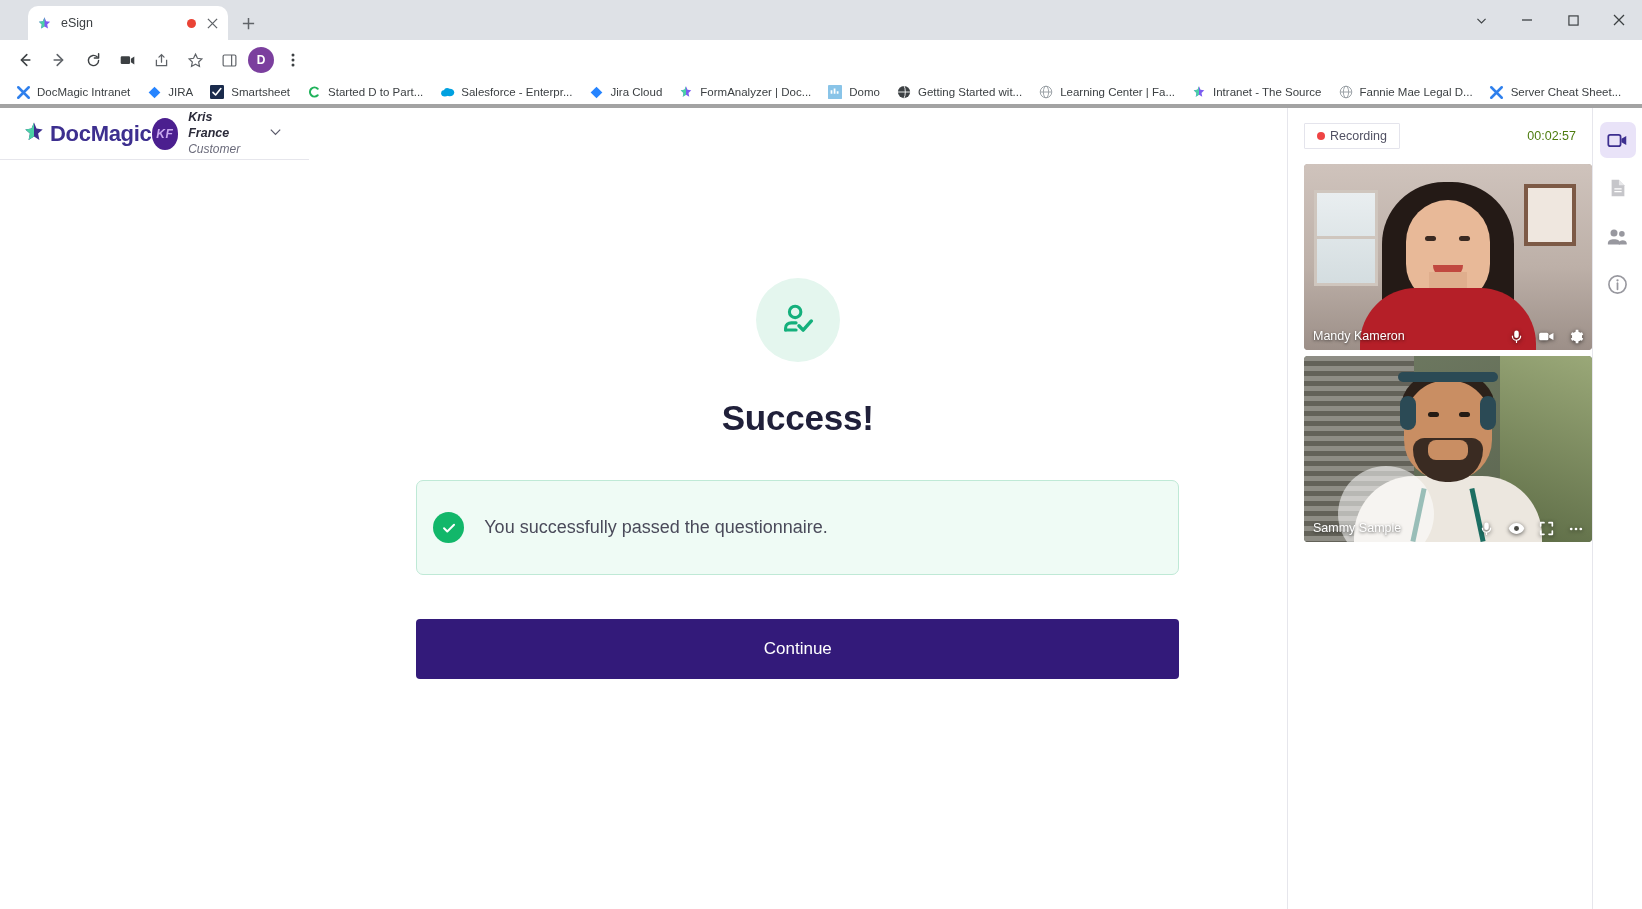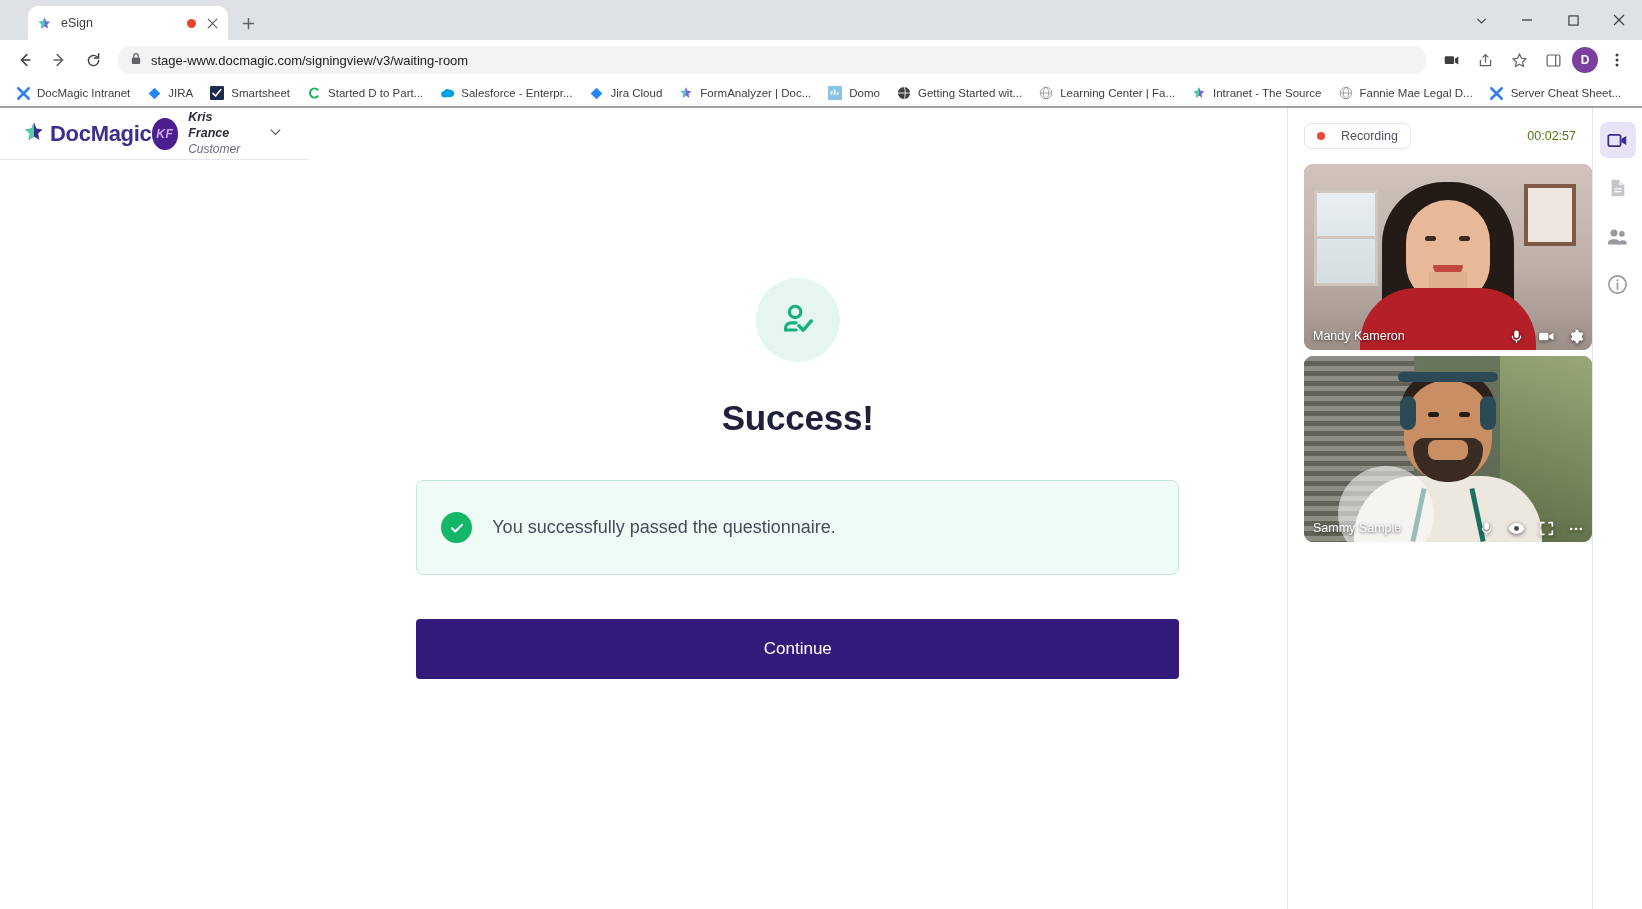--- a/index.html
+++ b/index.html
@@ -29,21 +29,21 @@
   .toolbar { height:40px; background:#fff; display:flex; align-items:center; padding:0 10px; gap:4px; }
   .tb-icon { width:30px; height:30px; display:flex; align-items:center; justify-content:center; color:#5f6368; border-radius:50%; flex:0 0 30px; }
   .omnibox {
     flex:1; height:28px; background:#f1f3f4; border-radius:14px;
     display:flex; align-items:center; padding:0 12px; gap:9px; margin:0 6px;
   }
   .omni-url { font-size:13px; color:#202124; white-space:nowrap; }
   .avatar-chip { width:26px; height:26px; border-radius:50%; background:#7b3f9e; color:#fff;
     display:flex; align-items:center; justify-content:center; font-size:12px; font-weight:bold; }
 
-  .bookmarks { height:28px; background:#fff; display:flex; align-items:center; padding:0 8px; gap:2px; border-bottom:2px solid #a3a3a3; }
+  .bookmarks { height:28px; background:#fff; display:flex; align-items:center; padding:0 8px; gap:2px; border-bottom:4px solid #a3a3a3; }
   .bm { display:flex; align-items:center; gap:6px; padding:3px 7px; border-radius:4px; white-space:nowrap; }
   .bm-label { font-size:11.5px; color:#3c4043; }
   .bm-ico { width:16px; height:16px; flex:0 0 16px; display:flex; align-items:center; justify-content:center; }
 
   
   .page { flex:1; background:#fff; display:flex; flex-direction:row; overflow:hidden; }
 
   .app-header {
     height:52px; background:#fff; border-bottom:1px solid #e6e6ec;
     display:flex; align-items:center; justify-content:space-between; padding:0 22px; flex:0 0 52px;
@@ -60,41 +60,41 @@
 
   .body-row { flex:1; display:flex; min-height:0; }
 
   
   .stage { flex:1; display:flex; flex-direction:column; align-items:center; padding-top:170px; background:#fff; }
   .succ-circle { width:84px; height:84px; border-radius:50%; background:#e4f6ee; display:flex; align-items:center; justify-content:center; }
   .succ-title { font-size:35px; font-weight:bold; color:#20203a; margin-top:36px; letter-spacing:-0.2px; }
   .alert {
     width:763px; margin-top:42px; min-height:95px; background:#effbf5;
     border:1px solid #bfe9d6; border-radius:7px;
-    display:flex; align-items:center; gap:20px; padding:0 24px;
+    display:flex; align-items:center; gap:20px; padding:0 16px;
   }
   .alert-ico { width:31px; height:31px; border-radius:50%; background:#12b76a; display:flex; align-items:center; justify-content:center; flex:0 0 31px; }
   .alert-text { font-size:18px; color:#4a4a5a; }
   .cta {
     width:763px; height:60px; margin-top:44px; background:#331a7a; color:#fff;
     border:none; border-radius:4px; font-size:17px; font-family:"Liberation Sans", sans-serif;
     display:flex; align-items:center; justify-content:center;
   }
 
   
   .video-panel { width:305px; flex:0 0 305px; background:#fff; border-left:1px solid #e6e6ec;
     display:flex; flex-direction:column; padding:14px 16px 0 16px; }
   .vp-top { display:flex; align-items:center; justify-content:space-between; height:28px; margin-bottom:14px; }
-  .rec-pill { display:flex; align-items:center; gap:16px; border:1px solid #e4e4ec; border-radius:7px;
+  .rec-pill { display:flex; align-items:center; gap:5px; border:1px solid #e4e4ec; border-radius:1px;
     padding:5px 12px; background:#fff; }
   .rec-dot { width:8px; height:8px; border-radius:50%; background:#ef4444; }
   .rec-label { font-size:12.5px; color:#515163; }
   .timer { font-size:12.5px; color:#4d7c0f; }
 
-  .tile { width:288px; height:186px; border-radius:9px; position:relative; overflow:hidden; margin-bottom:6px; }
+  .tile { width:288px; height:186px; border-radius:4px; position:relative; overflow:hidden; margin-bottom:6px; }
   .tile-name { position:absolute; left:9px; bottom:7px; color:#fff; font-size:12.5px;
     text-shadow:0 1px 3px rgba(0,0,0,.65); }
   .tile-ctrls { position:absolute; right:8px; bottom:5px; display:flex; align-items:center; gap:14px; }
   .tile-ctrls span { display:flex; align-items:center; justify-content:center; color:#fff;
     filter: drop-shadow(0 1px 2px rgba(0,0,0,.6)); }
 
   
   .t1 { background:linear-gradient(160deg,#b9aca6 0%,#a89b95 40%,#8d817c 100%); }
   .t1 .wall { position:absolute; inset:0; background:
       linear-gradient(180deg,#cfc3bc 0%,#bdb0a8 55%,#9c8f88 100%); }
@@ -213,29 +213,20 @@
           <path d="M8 4l6 6-6 6" stroke="#5f6368" stroke-width="1.7" fill="none" stroke-linecap="round"></path>
           <path d="M14 10H4" stroke="#5f6368" stroke-width="1.7"></path>
         </svg>
     </span>
     <span class="tb-icon">
       <svg width="17" height="17" viewBox="0 0 20 20">
           <path d="M16 10a6 6 0 1 1-1.8-4.3" stroke="#3c4043" stroke-width="1.7" fill="none" stroke-linecap="round"></path>
           <path d="M16 2v5h-5" stroke="#3c4043" stroke-width="1.7" fill="none" stroke-linecap="round" stroke-linejoin="round"></path>
         </svg>
     </span>
-    <div class="omnibox">
-      <span>
-        <svg width="12" height="13" viewBox="0 0 12 14">
-            <rect x="1.5" y="6" width="9" height="7" rx="1.2" fill="#5f6368"></rect>
-            <path d="M3.6 6V4.2a2.4 2.4 0 0 1 4.8 0V6" stroke="#5f6368" stroke-width="1.3" fill="none"></path>
-          </svg>
-      </span>
-      <span class="omni-url">stage-www.docmagic.com/signingview/v3/waiting-room</span>
-    </div>
     <span class="tb-icon">
       <svg width="17" height="17" viewBox="0 0 20 20">
           <rect x="2" y="5" width="11" height="9" rx="1.4" fill="#3c4043"></rect>
           <path d="M14 8l4-2.6v9.2L14 12z" fill="#3c4043"></path>
         </svg>
     </span>
     <span class="tb-icon">
       <svg width="17" height="17" viewBox="0 0 20 20">
           <path d="M4 9v7h12V9" stroke="#5f6368" stroke-width="1.5" fill="none"></path>
           <path d="M10 12V3M7 6l3-3 3 3" stroke="#5f6368" stroke-width="1.5" fill="none" stroke-linecap="round"></path>

